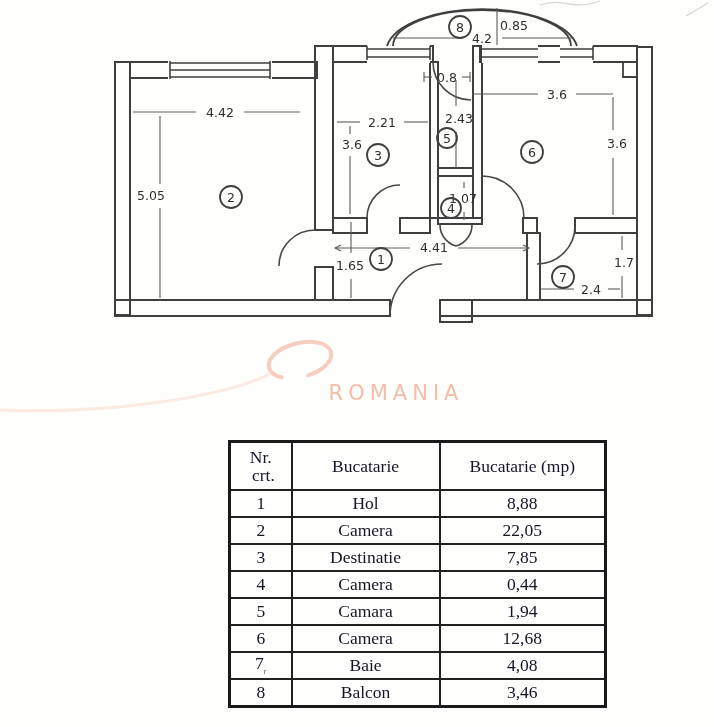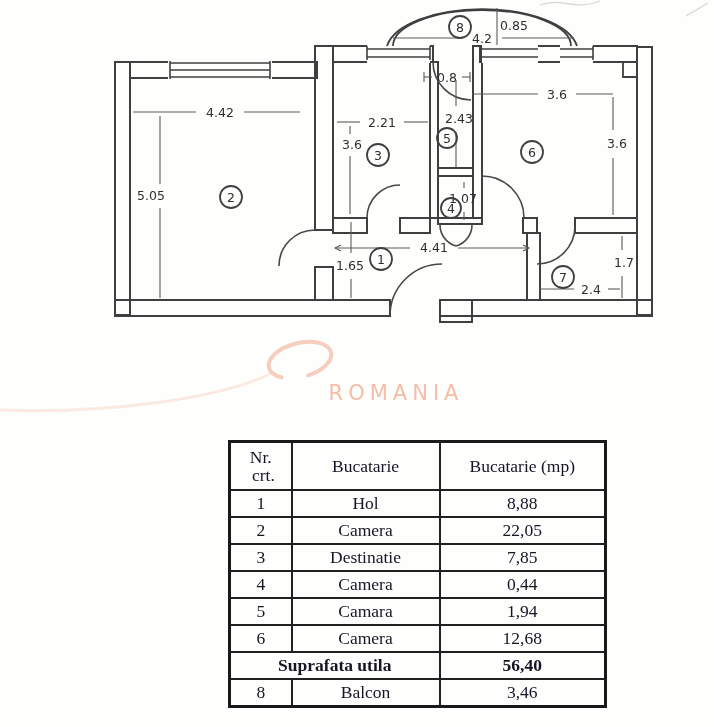--- a/index.html
+++ b/index.html
@@ -286,23 +286,24 @@
       <tr>
         <td>5</td>
         <td>Camara</td>
         <td>1,94</td>
       </tr>
       <tr>
         <td>6</td>
         <td>Camera</td>
         <td>12,68</td>
       </tr>
-      <tr class="bold-row">
-        <td colspan="2">Suprafata utila</td>
-        <td>56,40</td>
+      <tr>
+        <td><span>7</span><span class="pen-mark">ᵣ</span></td>
+        <td>Baie</td>
+        <td>4,08</td>
       </tr>
       <tr>
         <td>8</td>
         <td>Balcon</td>
         <td>3,46</td>
       </tr>
 
     </tbody>
   </table>
 </div>

